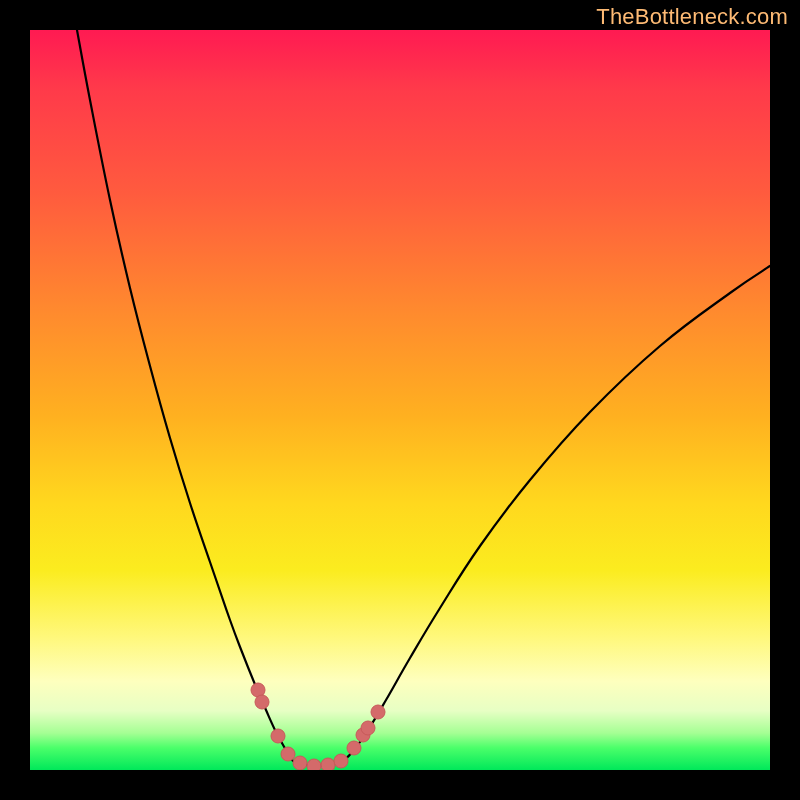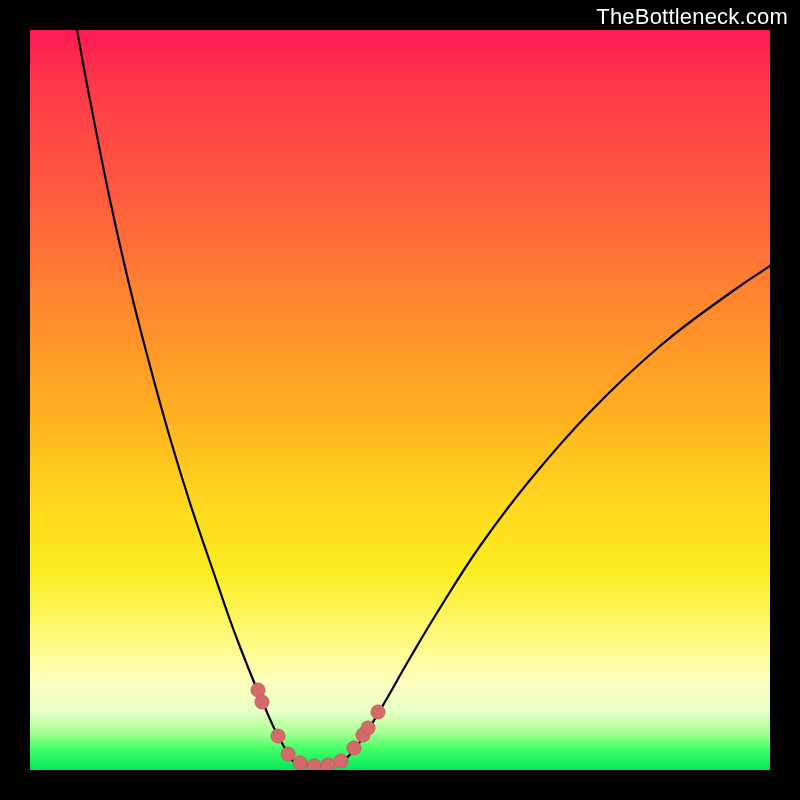--- a/index.html
+++ b/index.html
@@ -49,21 +49,21 @@
     position: absolute;
     inset: 0;
     width: 100%;
     height: 100%;
     overflow: visible;
   }
   .watermark {
     position: absolute;
     top: 4px;
     right: 12px;
-    color: #ffffff;
+    color: #fdba74;
     font-size: 22px;
     font-weight: 500;
     letter-spacing: 0.2px;
     user-select: none;
   }
 </style>
 </head>
 <body>
 
 <div class="frame">

